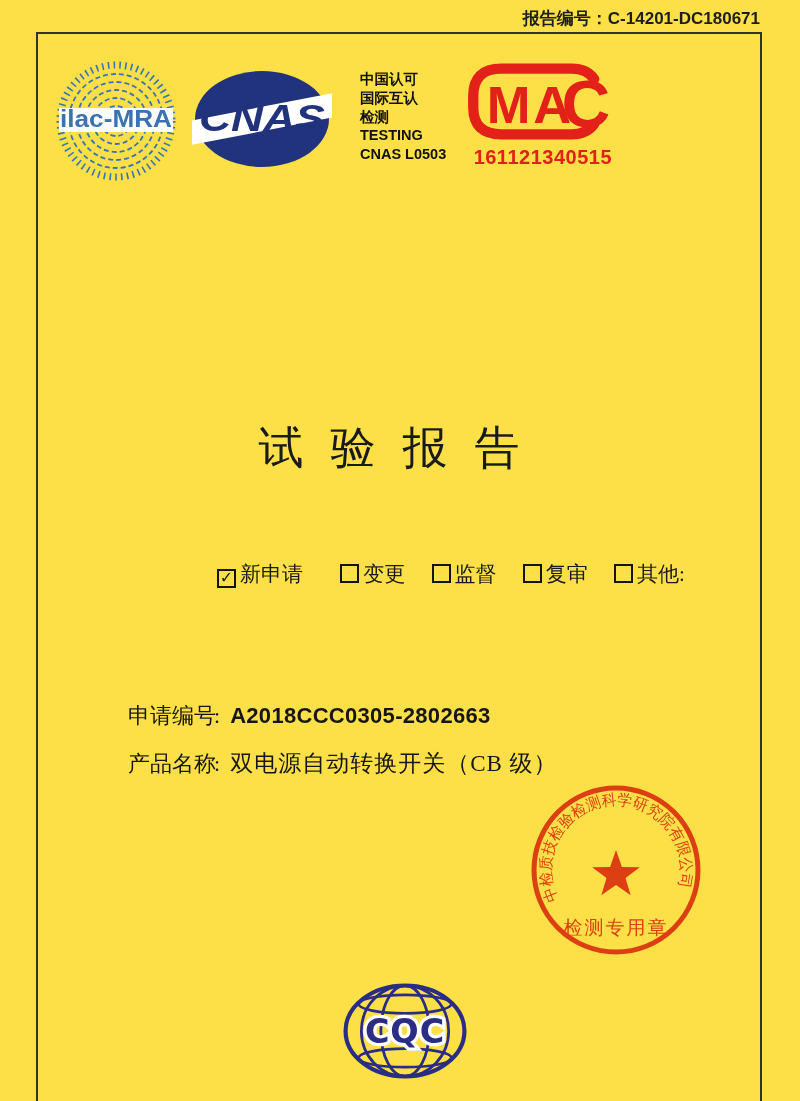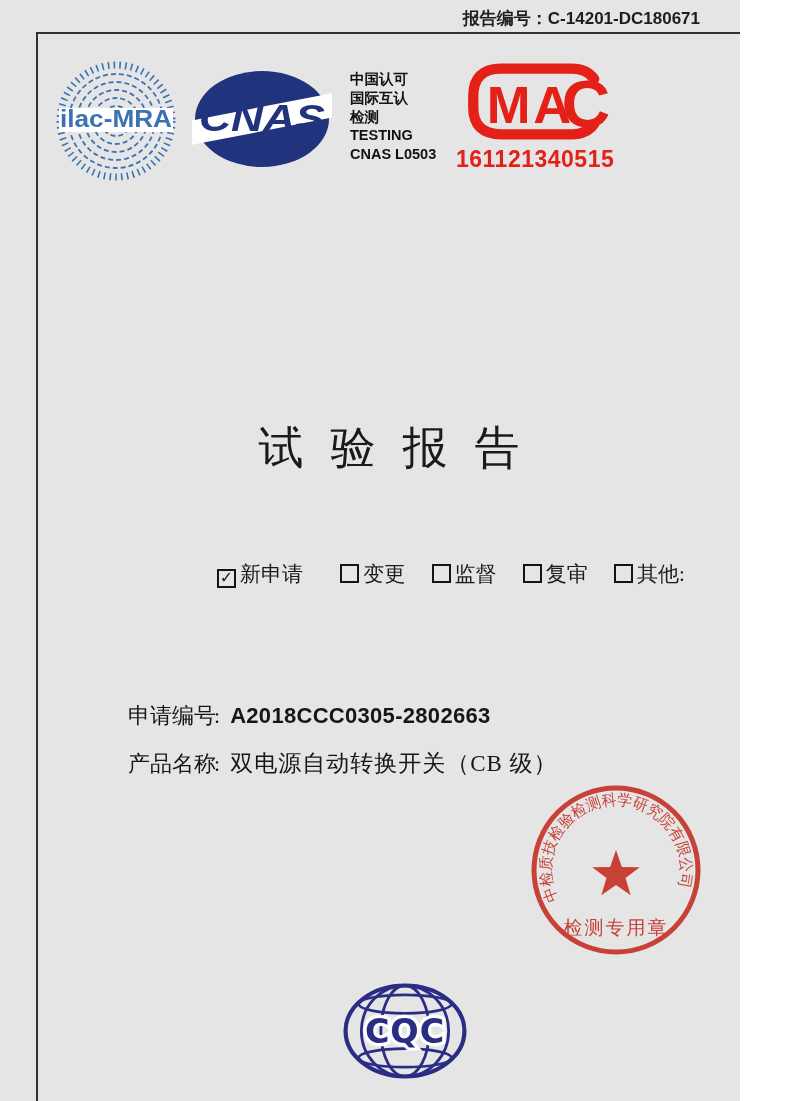--- a/index.html
+++ b/index.html
@@ -1,34 +1,34 @@
 <!DOCTYPE html>
 <html><head>
 <meta charset="utf-8">
 <style>
   html,body{margin:0;padding:0;background:#ffffff;}
-  .page{position:relative;width:740px;height:1101px;background:#e5e5e5;overflow:hidden;
+  .page{position:relative;width:800px;height:1101px;background:#fde047;overflow:hidden;
         font-family:"Liberation Serif","DejaVu Serif",serif;color:#1a1a1a;}
 
   .report-no{position:absolute;top:7px;right:40px;white-space:nowrap;
              font-family:"Liberation Sans","DejaVu Sans",sans-serif;
              font-weight:700;font-size:17px;color:#1d1d1d;}
 
   .frame{position:absolute;left:36px;top:32px;width:722px;height:1075px;
          border:2px solid #36302e;}
 
   .ilac{position:absolute;left:55px;top:60px;}
   .cnas{position:absolute;left:192px;top:70px;}
-  .accred{position:absolute;left:350px;top:70px;
+  .accred{position:absolute;left:360px;top:70px;
           font-family:"Liberation Sans","DejaVu Sans",sans-serif;
           font-weight:700;font-size:14.5px;line-height:18.8px;color:#111;}
   .cma{position:absolute;left:462px;top:59px;}
-  .cma-num{position:absolute;left:456px;top:146px;width:156px;text-align:center;
+  .cma-num{position:absolute;left:456px;top:146px;width:156px;text-align:right;
            font-family:"Liberation Sans","DejaVu Sans",sans-serif;font-weight:700;
-           font-size:23px;letter-spacing:.5px;color:#e32119;}
+           font-size:20px;letter-spacing:.5px;color:#e32119;}
 
   .title1{position:absolute;left:36px;top:308px;width:722px;text-align:center;
           font-size:47px;letter-spacing:14px;text-indent:14px;white-space:nowrap;}
   .title2{position:absolute;left:28px;top:418px;width:722px;text-align:center;
           font-size:45px;letter-spacing:27px;text-indent:27px;white-space:nowrap;}
 
   .cbrow{position:absolute;left:217px;top:560px;font-size:21px;white-space:nowrap;}
   .cb{margin-right:21px;}
   .cb.first{margin-right:32px;}
   .box{display:inline-flex;width:15px;height:15px;border:2px solid #141414;

